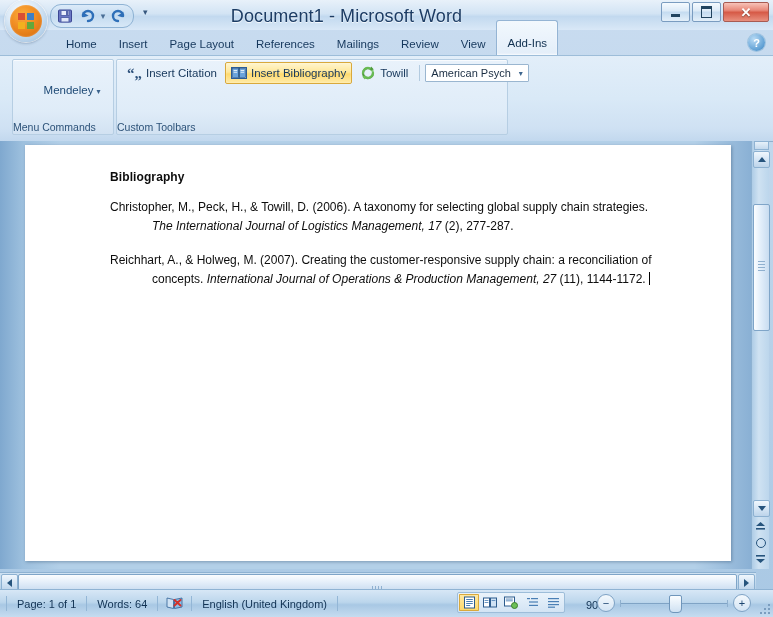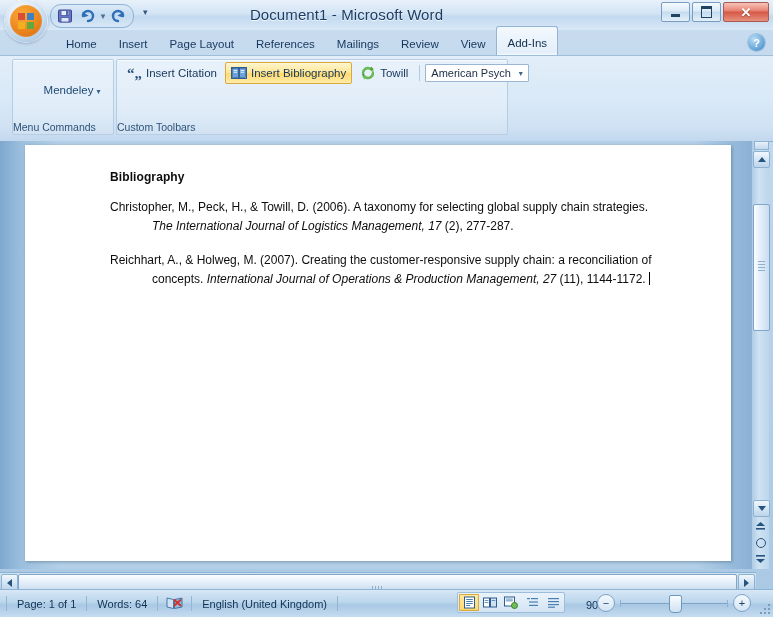--- a/index.html
+++ b/index.html
@@ -18,21 +18,21 @@
   }
 
   
   .titlebar {
     position: absolute; left: 0; top: 0; width: 773px; height: 30px;
     background: linear-gradient(to bottom, #e8f1fa 0%, #d3e4f4 45%, #c2d9ef 55%, #d9e8f7 100%);
   }
   .title-text {
     position: absolute; left: 0; top: 6px; width: 693px;
     text-align: center;
-    font-size: 15px; color: #1c3c64;
+    font-size: 18px; color: #1c3c64;
     text-shadow: 0 1px 1px rgba(255,255,255,.9);
     letter-spacing: .1px;
   }
   
   .orb {
     position: absolute; left: 5px; top: 0px; width: 42px; height: 42px;
     border-radius: 50%;
     background: radial-gradient(circle at 42% 32%, #fdfefe 0%, #dceaf7 40%, #b8d2ea 70%, #93b6d8 100%);
     box-shadow: 0 0 0 1px #ffffffaa, 0 1px 3px rgba(20,50,90,.45);
     cursor: pointer;
@@ -93,21 +93,21 @@
     padding: 4px 11px 5px 11px;
     font-size: 11.5px; color: #15375c;
     cursor: pointer; position: relative;
     border-radius: 3px 3px 0 0;
     white-space: nowrap;
   }
   .tab.active {
     background: linear-gradient(to bottom, #f2f8fd 0%, #e9f2fb 60%, #e3eef9 100%);
     border: 1px solid #94b4d4; border-bottom: none;
     color: #10304f;
-    padding: 10px 10px 6px 10px;
+    padding: 16px 10px 6px 10px;
     box-shadow: 0 -1px 2px rgba(255,255,255,.8) inset;
   }
   .helpbtn {
     position: absolute; right: 8px; top: 4px; width: 17px; height: 17px;
     border-radius: 50%;
     background: radial-gradient(circle at 35% 30%, #b9dbf5, #5e9fd4 70%, #3a79ae 100%);
     color: #fff; font-size: 11px; font-weight: bold;
     display: flex; align-items: center; justify-content: center;
     cursor: pointer; box-shadow: 0 0 0 1px #9dc2e0;
   }

